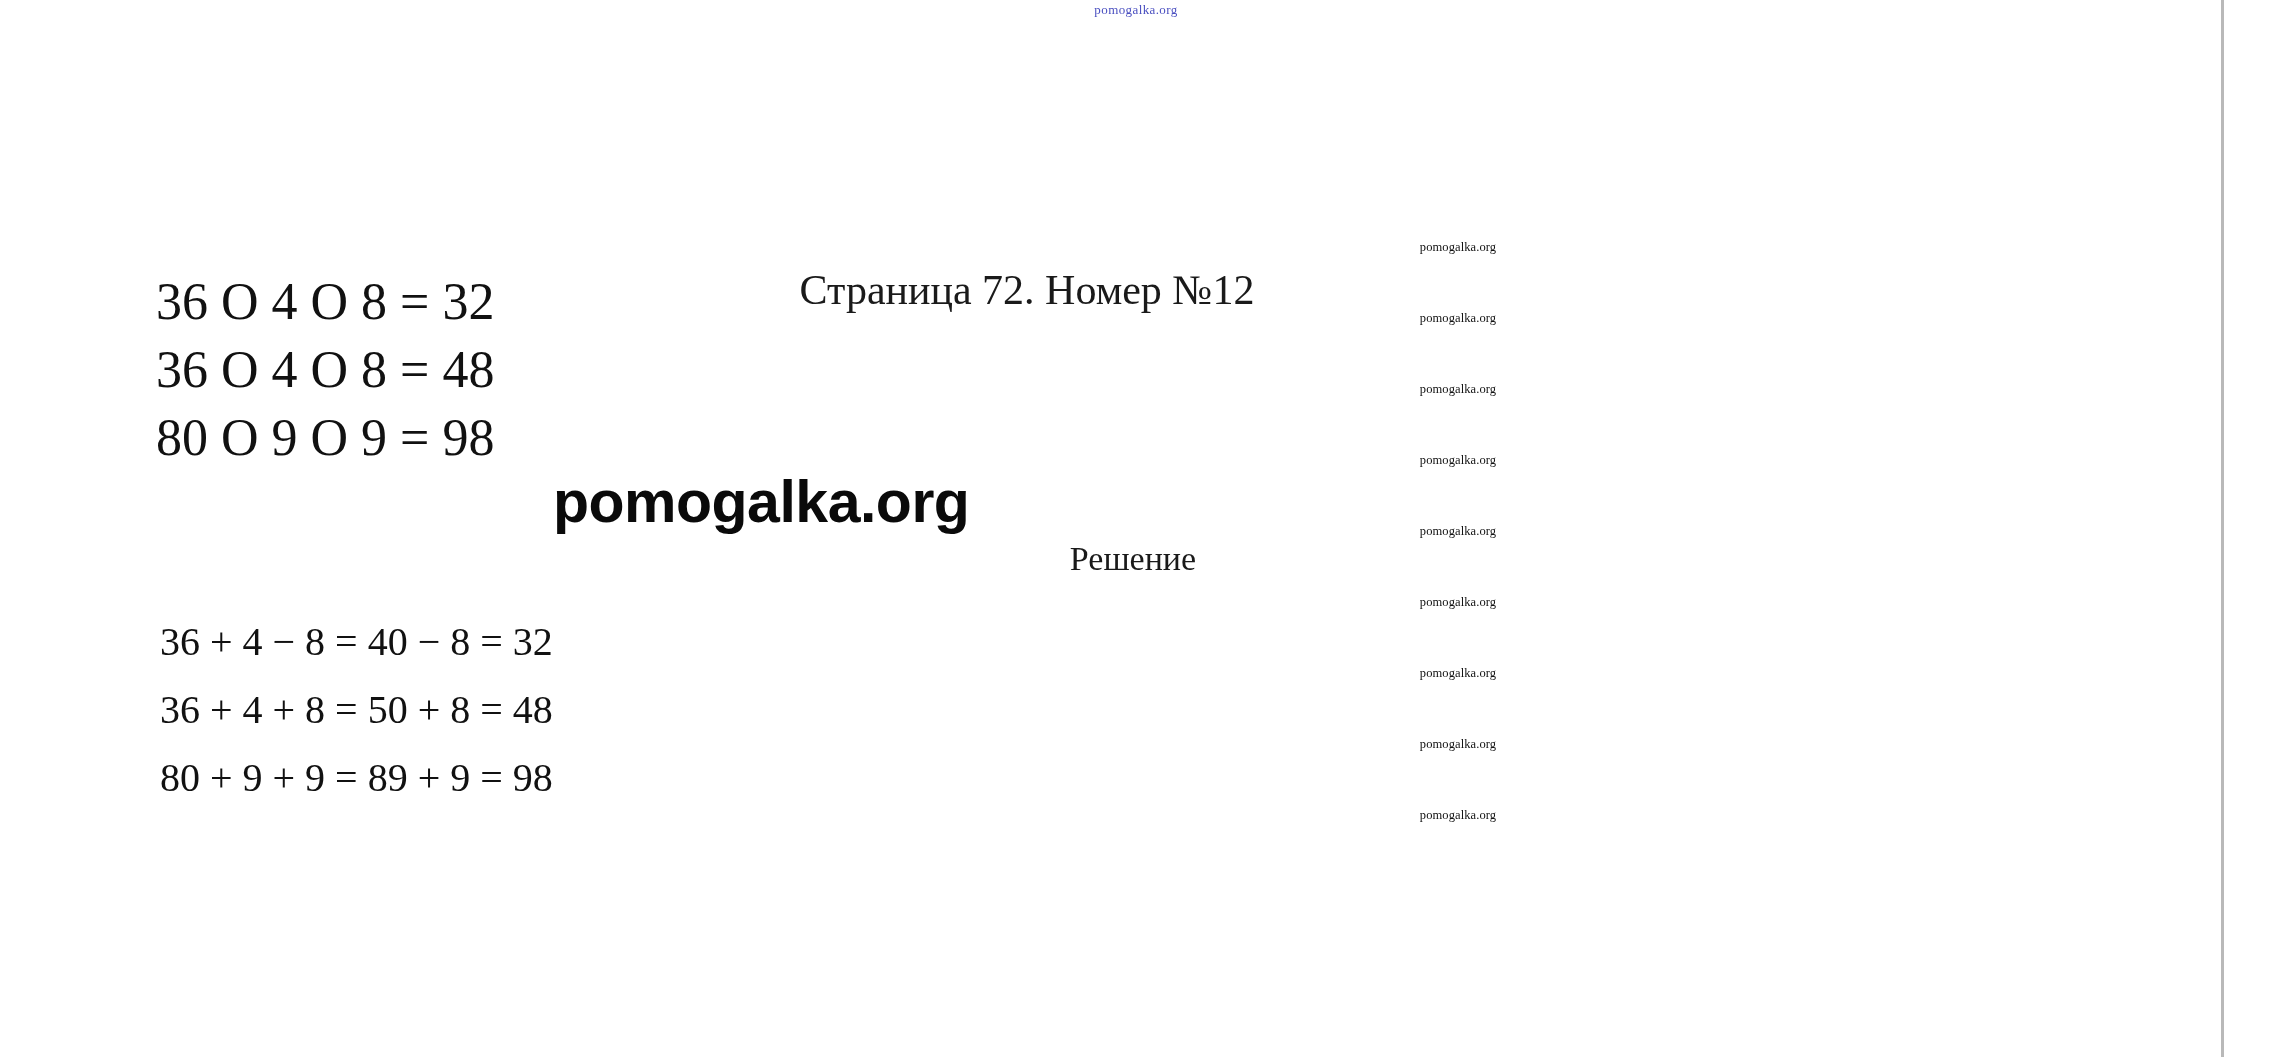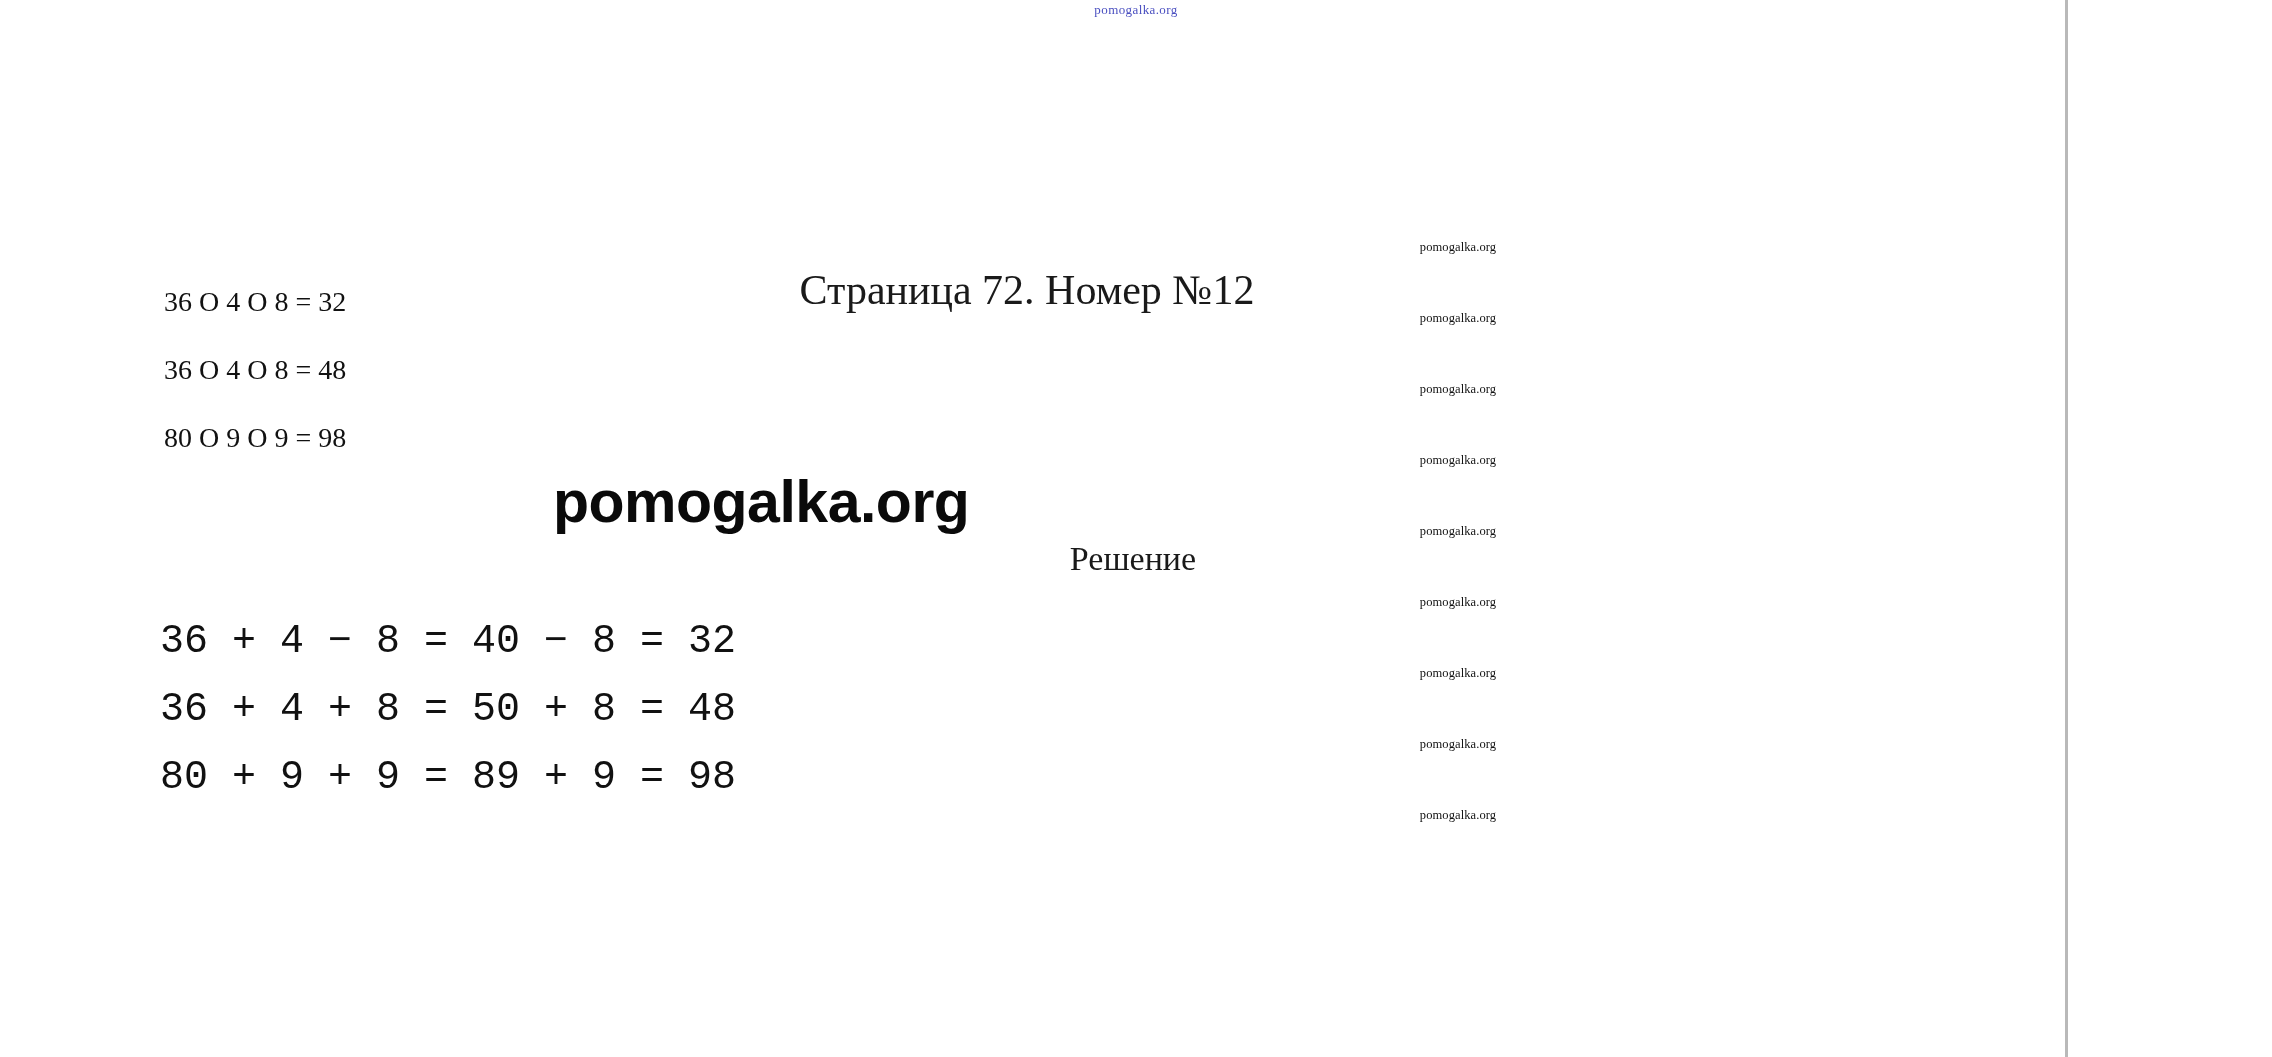--- a/index.html
+++ b/index.html
@@ -10,21 +10,21 @@
   body {
     width: 2272px;
     height: 1057px;
     position: relative;
     font-family: "Liberation Serif", serif;
     color: #000000;
     overflow: hidden;
   }
   .page {
     position: relative;
-    width: 2068px;
+    width: 2224px;
     height: 1057px;
   }
   
   .top-watermark {
     position: absolute;
     left: 0;
     top: 2px;
     width: 2272px;
     text-align: center;
     font-family: "Liberation Serif", serif;
@@ -45,23 +45,23 @@
     white-space: pre;
   }
   .heading-inner {
     display: inline-block;
     transform: translateX(-130px);
     margin-top: 20px;
   }
   
   .task-block {
     position: absolute;
-    left: 164px;
+    left: 156px;
     top: 268px;
-    font-size: 28px;
+    font-size: 52px;
     line-height: 68px;
     font-family: "Liberation Serif", serif;
     color: #111;
   }
   .task-line {
     white-space: pre;
   }
   
   .big-watermark {
     position: absolute;
@@ -89,21 +89,21 @@
     display: inline-block;
     transform: translateX(-3px);
   }
   
   .solution-block {
     position: absolute;
     left: 160px;
     top: 608px;
     font-size: 40px;
     line-height: 68px;
-    font-family: Liberation Mono, monospace;
+    font-family: Liberation Serif, serif;
     color: #111;
   }
   .solution-line {
     white-space: pre;
   }
   
   .wm-col {
     position: absolute;
     left: 1358px;
     top: 240px;

